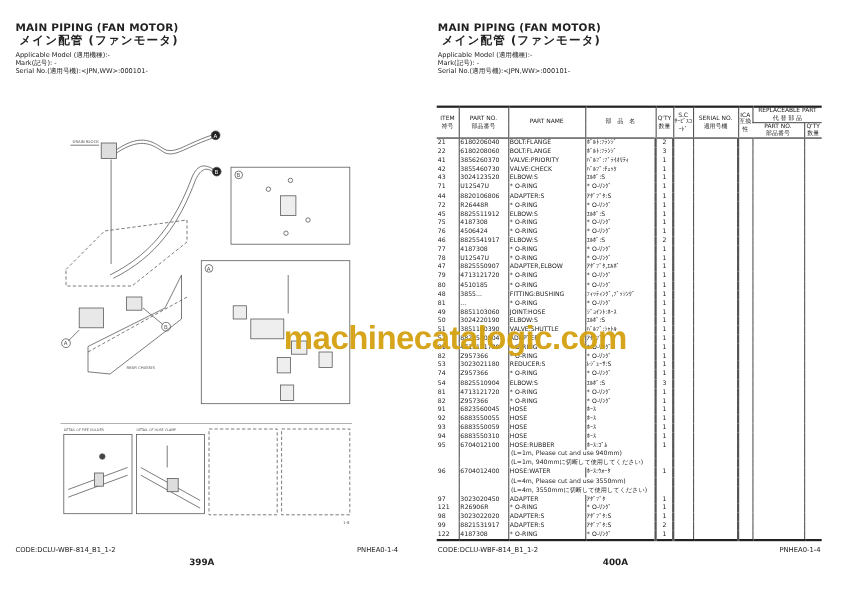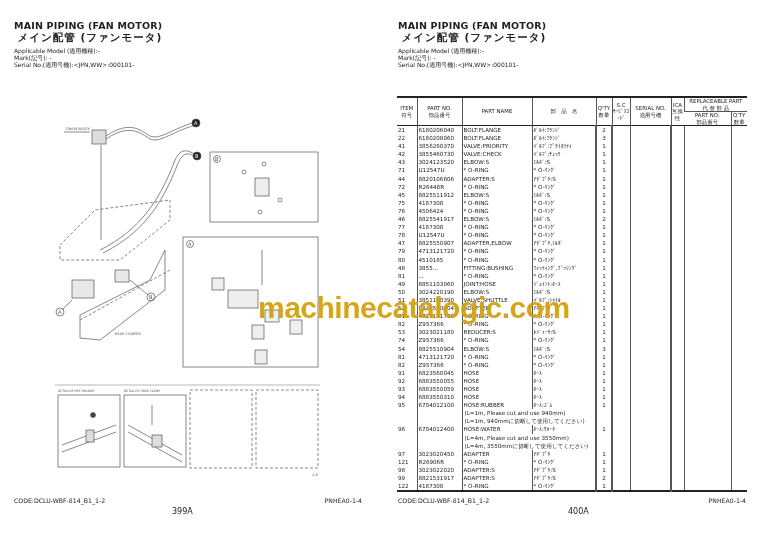--- a/index.html
+++ b/index.html
@@ -6,23 +6,23 @@
   body { width:768px; height:542px; position:relative; overflow:hidden; font-family:"DejaVu Sans", sans-serif; color:#222; }
   .page { position:absolute; top:0; width:384px; height:542px; }
   .page.left { left:0; }
   .page.right { left:384px; }
   .hdr { position:absolute; left:14px; top:20px; }
   .title-en { font-size:9.5px; font-weight:bold; letter-spacing:0.2px; line-height:11px; }
   .title-jp { font-size:10.5px; font-weight:bold; line-height:13px; letter-spacing:1px;text-align:right; }
   .meta { font-size:6px; line-height:7px; margin-top:3px; }
   .footer-code { position:absolute; left:14px; top:497px; font-size:6.2px; }
   .footer-ref { position:absolute; right:22px; top:497px; font-size:6.2px; }
-  .page-num { position:absolute; top:507px; font-size:8px; font-weight:normal; }
+  .page-num { position:absolute; top:507px; font-size:8px; font-weight:bold; }
   .left .page-num { left:172px; }
-  .right .page-num { left:184px; }
+  .right .page-num { left:164px; }
 
   
   .diagram { position:absolute; left:0; top:100px; width:384px; height:400px; }
   .diagram svg { width:384px; height:400px; }
 
   
   .tbl { position:absolute; left:13px; top:96px; width:330px; }
   table { border-collapse:collapse; width:330px; table-layout:fixed; font-size:5.6px; }
   thead th { font-weight:normal; font-size:5.4px; text-align:center; border-left:1px solid #555; border-bottom:1.5px solid #222; padding:0; line-height:6.5px; vertical-align:middle; }
   thead tr.top th { border-top:2px solid #222; }

